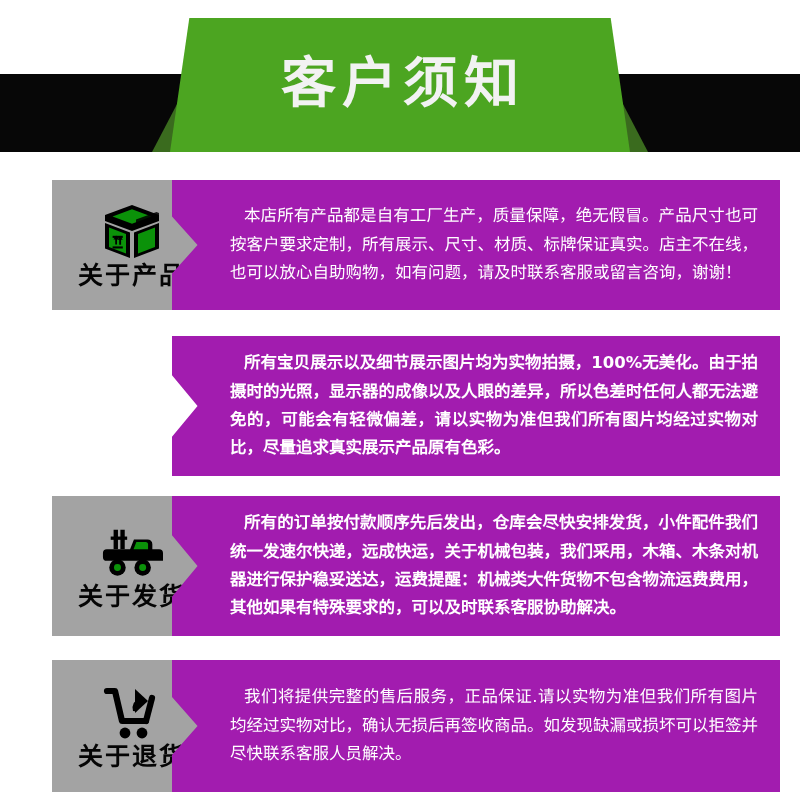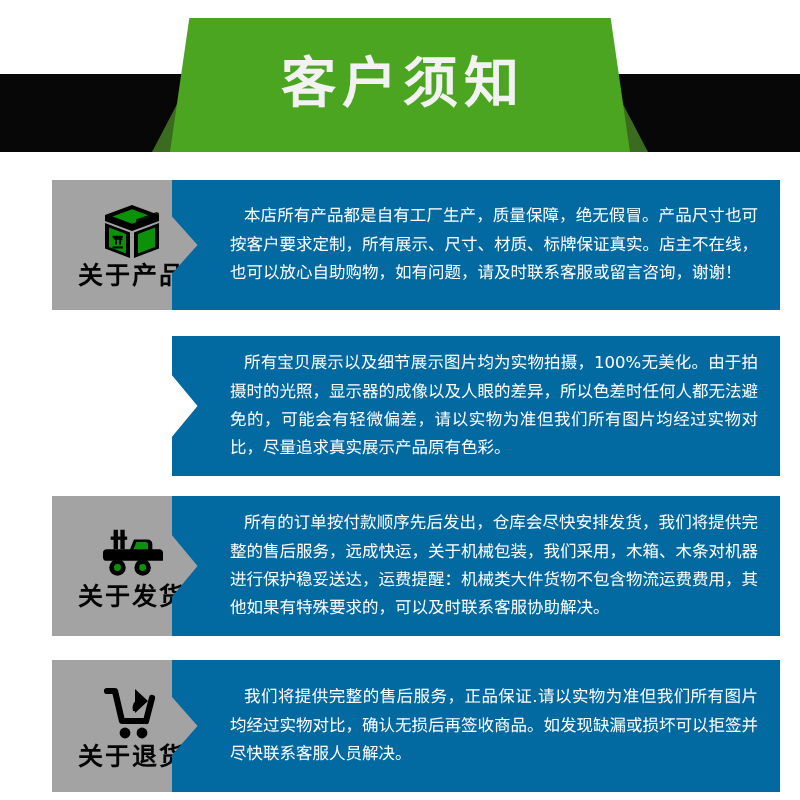--- a/index.html
+++ b/index.html
@@ -139,21 +139,21 @@
     white-space: nowrap;
   }
 
   
   .text-panel {
     position: absolute;
     left: 172px;
     top: 0;
     width: 608px;
     height: 130px;
-    background: #0369a1;
+    background: #a21caf;
     clip-path: polygon(
       0% 0%,
       100% 0%,
       100% 100%,
       0% 100%,
       0% 72%,
       4.2% 50%,
       0% 28%
     );
     display: flex;
@@ -165,21 +165,21 @@
     font-size: 16.5px;
     line-height: 1.72;
     text-align: justify;
     text-justify: inter-ideograph;
     padding: 0 22px 0 58px;
     width: 100%;
     text-indent: 14px;
   }
 
   
-  #row-1 .text-panel, #row-2 .text-panel { height: 140px; }
+  #row-1 .text-panel, #row-2 .text-panel { height: 140px; font-weight: bold; }
   #row-1 .label-block, #row-2 .label-block { height: 140px; }
   #row-1 { top: 336px; }
   #row-2 { top: 496px; }
   #row-3 .text-panel, #row-3 .label-block { height: 132px; }
 </style>
 </head>
 <body>
 
 <div id="page">
 
@@ -241,21 +241,21 @@
           <path fill="#0b9209" d="M36.5 14.6 h9.5 a2.6 2.6 0 0 1 2.6 2.6 v4.8 h-15 z"></path>
           <circle cx="17" cy="41" r="8.5" fill="#000"></circle>
           <circle cx="17" cy="41" r="3.6" fill="#0b9209"></circle>
           <circle cx="43" cy="41" r="8.5" fill="#000"></circle>
           <circle cx="43" cy="41" r="3.6" fill="#0b9209"></circle>
         </svg>
       </div>
       <div class="label-text">关于发货</div>
     </div>
     <div class="text-panel">
-      <p class="panel-text">所有的订单按付款顺序先后发出，仓库会尽快安排发货，我们将提供完整的售后服务，远成快运，关于机械包装，我们采用，木箱、木条对机器进行保护稳妥送达，运费提醒：机械类大件货物不包含物流运费费用，其他如果有特殊要求的，可以及时联系客服协助解决。</p>
+      <p class="panel-text">所有的订单按付款顺序先后发出，仓库会尽快安排发货，小件配件我们统一发速尔快递，远成快运，关于机械包装，我们采用，木箱、木条对机器进行保护稳妥送达，运费提醒：机械类大件货物不包含物流运费费用，其他如果有特殊要求的，可以及时联系客服协助解决。</p>
     </div>
   </div>
 
   <div class="row" id="row-3">
     <div class="label-block">
       <div class="label-icon">
         <svg width="60" height="56" viewBox="0 0 60 56" aria-hidden="true">
           <g fill="none" stroke="#000" stroke-width="6.2" stroke-linecap="round" stroke-linejoin="round">
             <path d="M5 6 h8 l7 30 h24"></path>
             <path d="M50 13 L44 36"></path>

